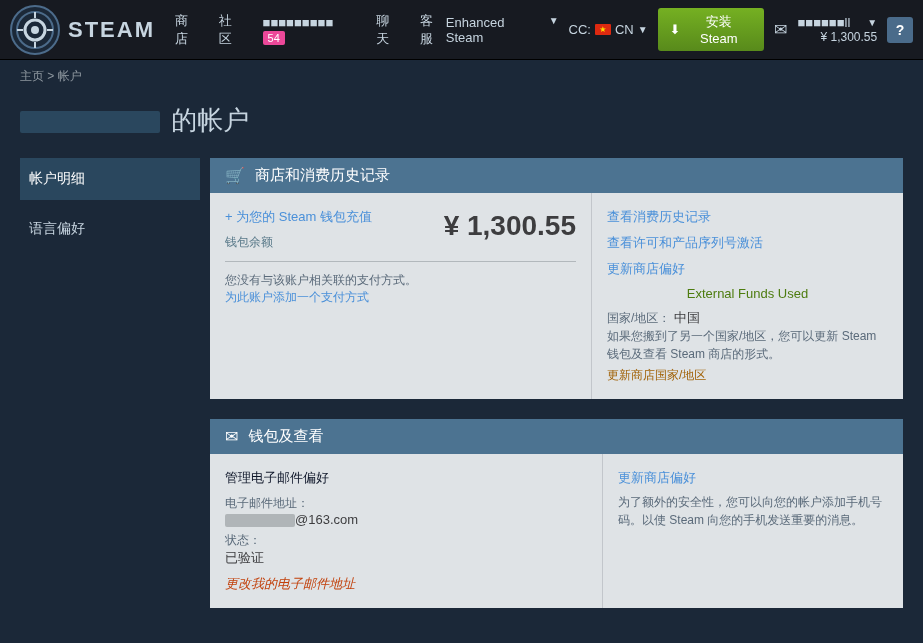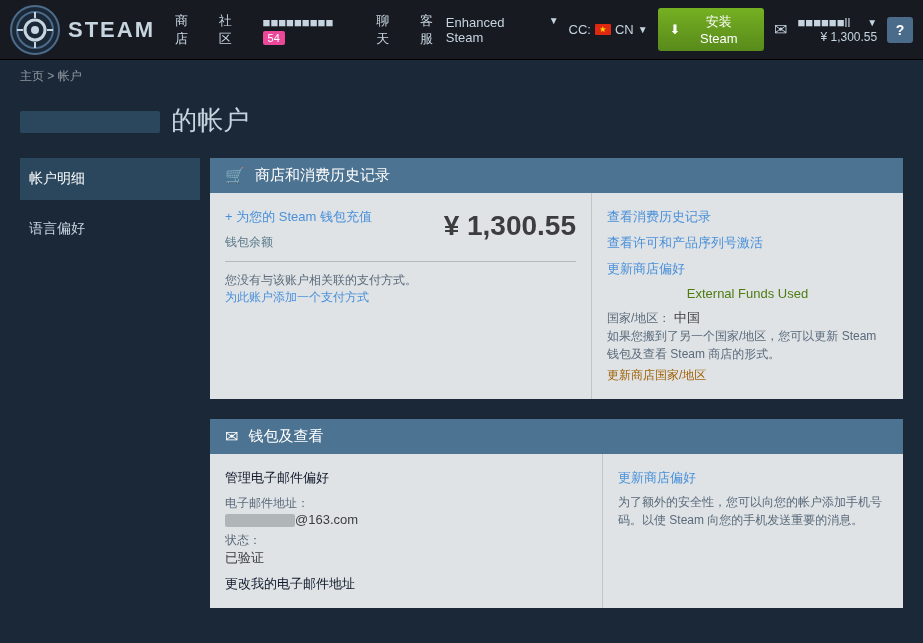--- a/index.html
+++ b/index.html
@@ -185,21 +185,21 @@
     }
     .manage-email-link { color: #0f172a; text-decoration: none; font-size: 13px; display: block; margin-bottom: 8px; }
     .email-field-label { color: #5a6a7a; font-size: 12px; margin-top: 2px; }
     .email-value { color: #3d3d3f; font-size: 13px; }
     .email-redacted {
       display: inline-block; background: #b0b5b8; color: #b0b5b8;
       border-radius: 2px; height: 13px; width: 70px; vertical-align: middle;
     }
     .status-label { color: #5a6a7a; font-size: 12px; margin-top: 5px; }
     .status-value { color: #3d3d3f; font-size: 13px; }
-    .change-email-link { color: #0f172a; text-decoration: none; font-size: 13px; display: block; margin-top: 8px; }
+    .change-email-link { color: #c2410c; text-decoration: none; font-size: 13px; display: block; margin-top: 8px; font-style: italic; }
     .add-phone-link { color: #4a90d9; text-decoration: none; font-size: 13px; display: block; margin-bottom: 6px; }
     .phone-desc { color: #5a6a7a; font-size: 12px; line-height: 1.5; }
 
     .flag-cn {
       display: inline-block; width: 16px; height: 11px;
       background: #de2910; font-size: 8px; color: #ffde00;
       vertical-align: middle; border-radius: 1px;
       text-align: center; line-height: 11px;
     }
 

